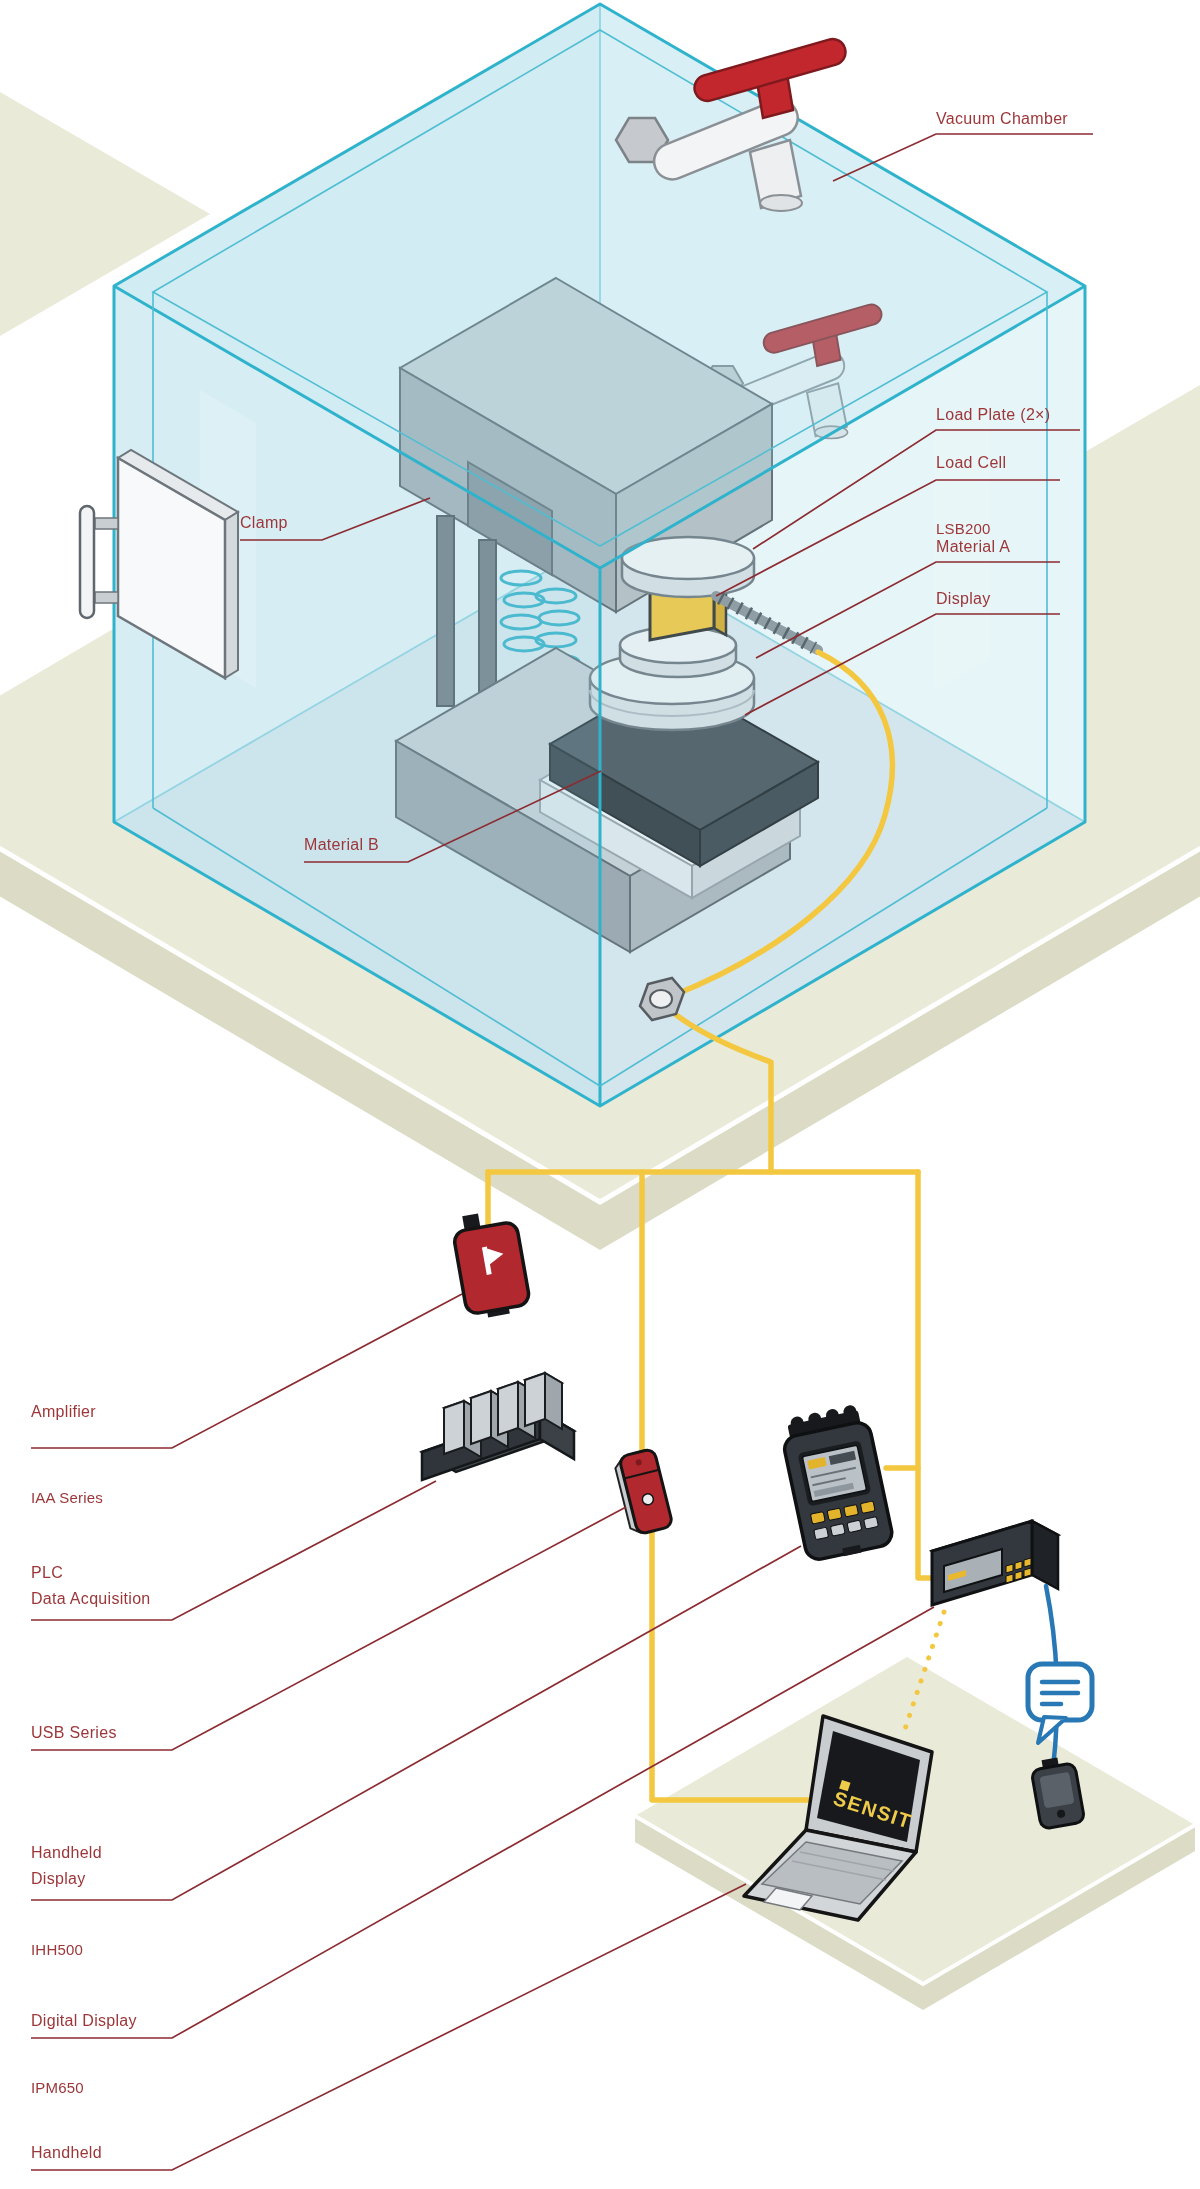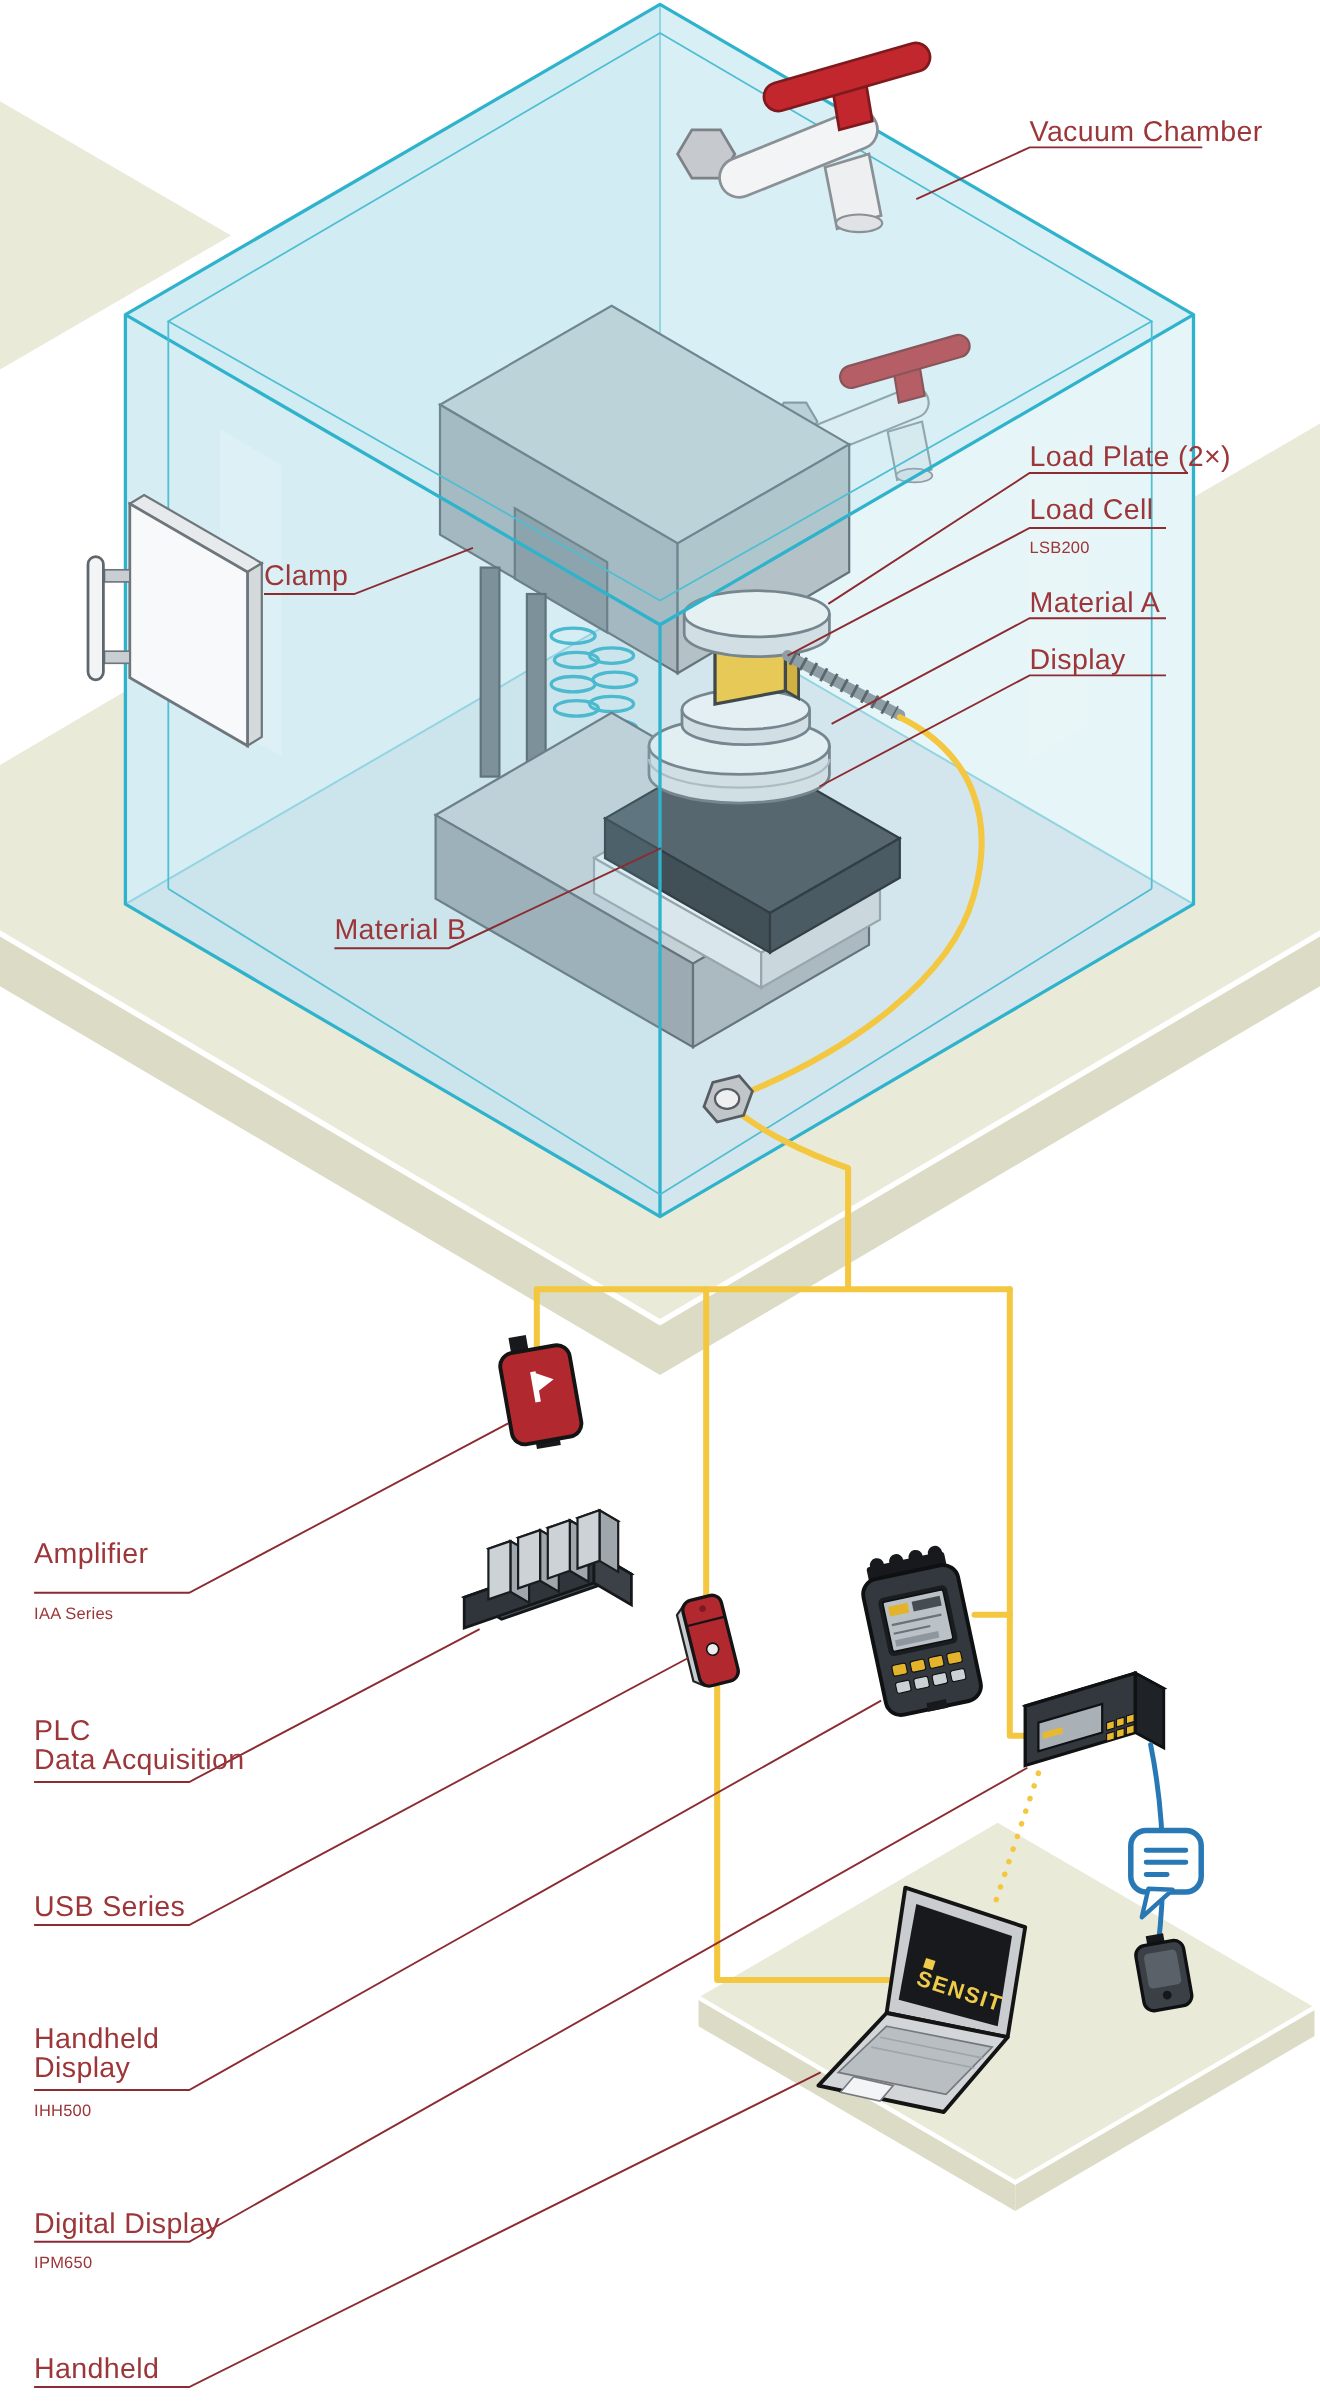--- a/index.html
+++ b/index.html
@@ -2,22 +2,22 @@
 <html><head>
 <meta charset="utf-8">
 <style>
   html,body{margin:0;padding:0;background:#ffffff;}
   .canvas{
     position:relative;width:1200px;height:2189px;background:#ffffff;overflow:hidden;
     font-family:"Liberation Sans", sans-serif;
   }
   .canvas svg{position:absolute;left:0;top:0;}
   .label{position:absolute;color:#9C3639;white-space:nowrap;}
-  .label .main{font-size:26px;line-height:26px;letter-spacing:.3px;}
-  .sublabel{position:absolute;color:#9C3639;font-size:15px;line-height:19px;letter-spacing:.2px;white-space:nowrap;}
+  .label .main{font-size:16px;line-height:26px;letter-spacing:.3px;}
+  .sublabel{position:absolute;color:#9C3639;font-size:15px;line-height:19px;letter-spacing:.2px;white-space:nowrap;margin-top:30px;}
 </style>
 </head>
 <body>
 
 <div class="canvas">
 <svg width="1200" height="2189" viewBox="0 0 1200 2189">
 
   <g>
     <polygon points="0,92 210,214 0,336" fill="#EAEAD8"></polygon>
     <polygon points="1085,452 1200,385 1200,712 1085,780" fill="#EAEAD8"></polygon>

